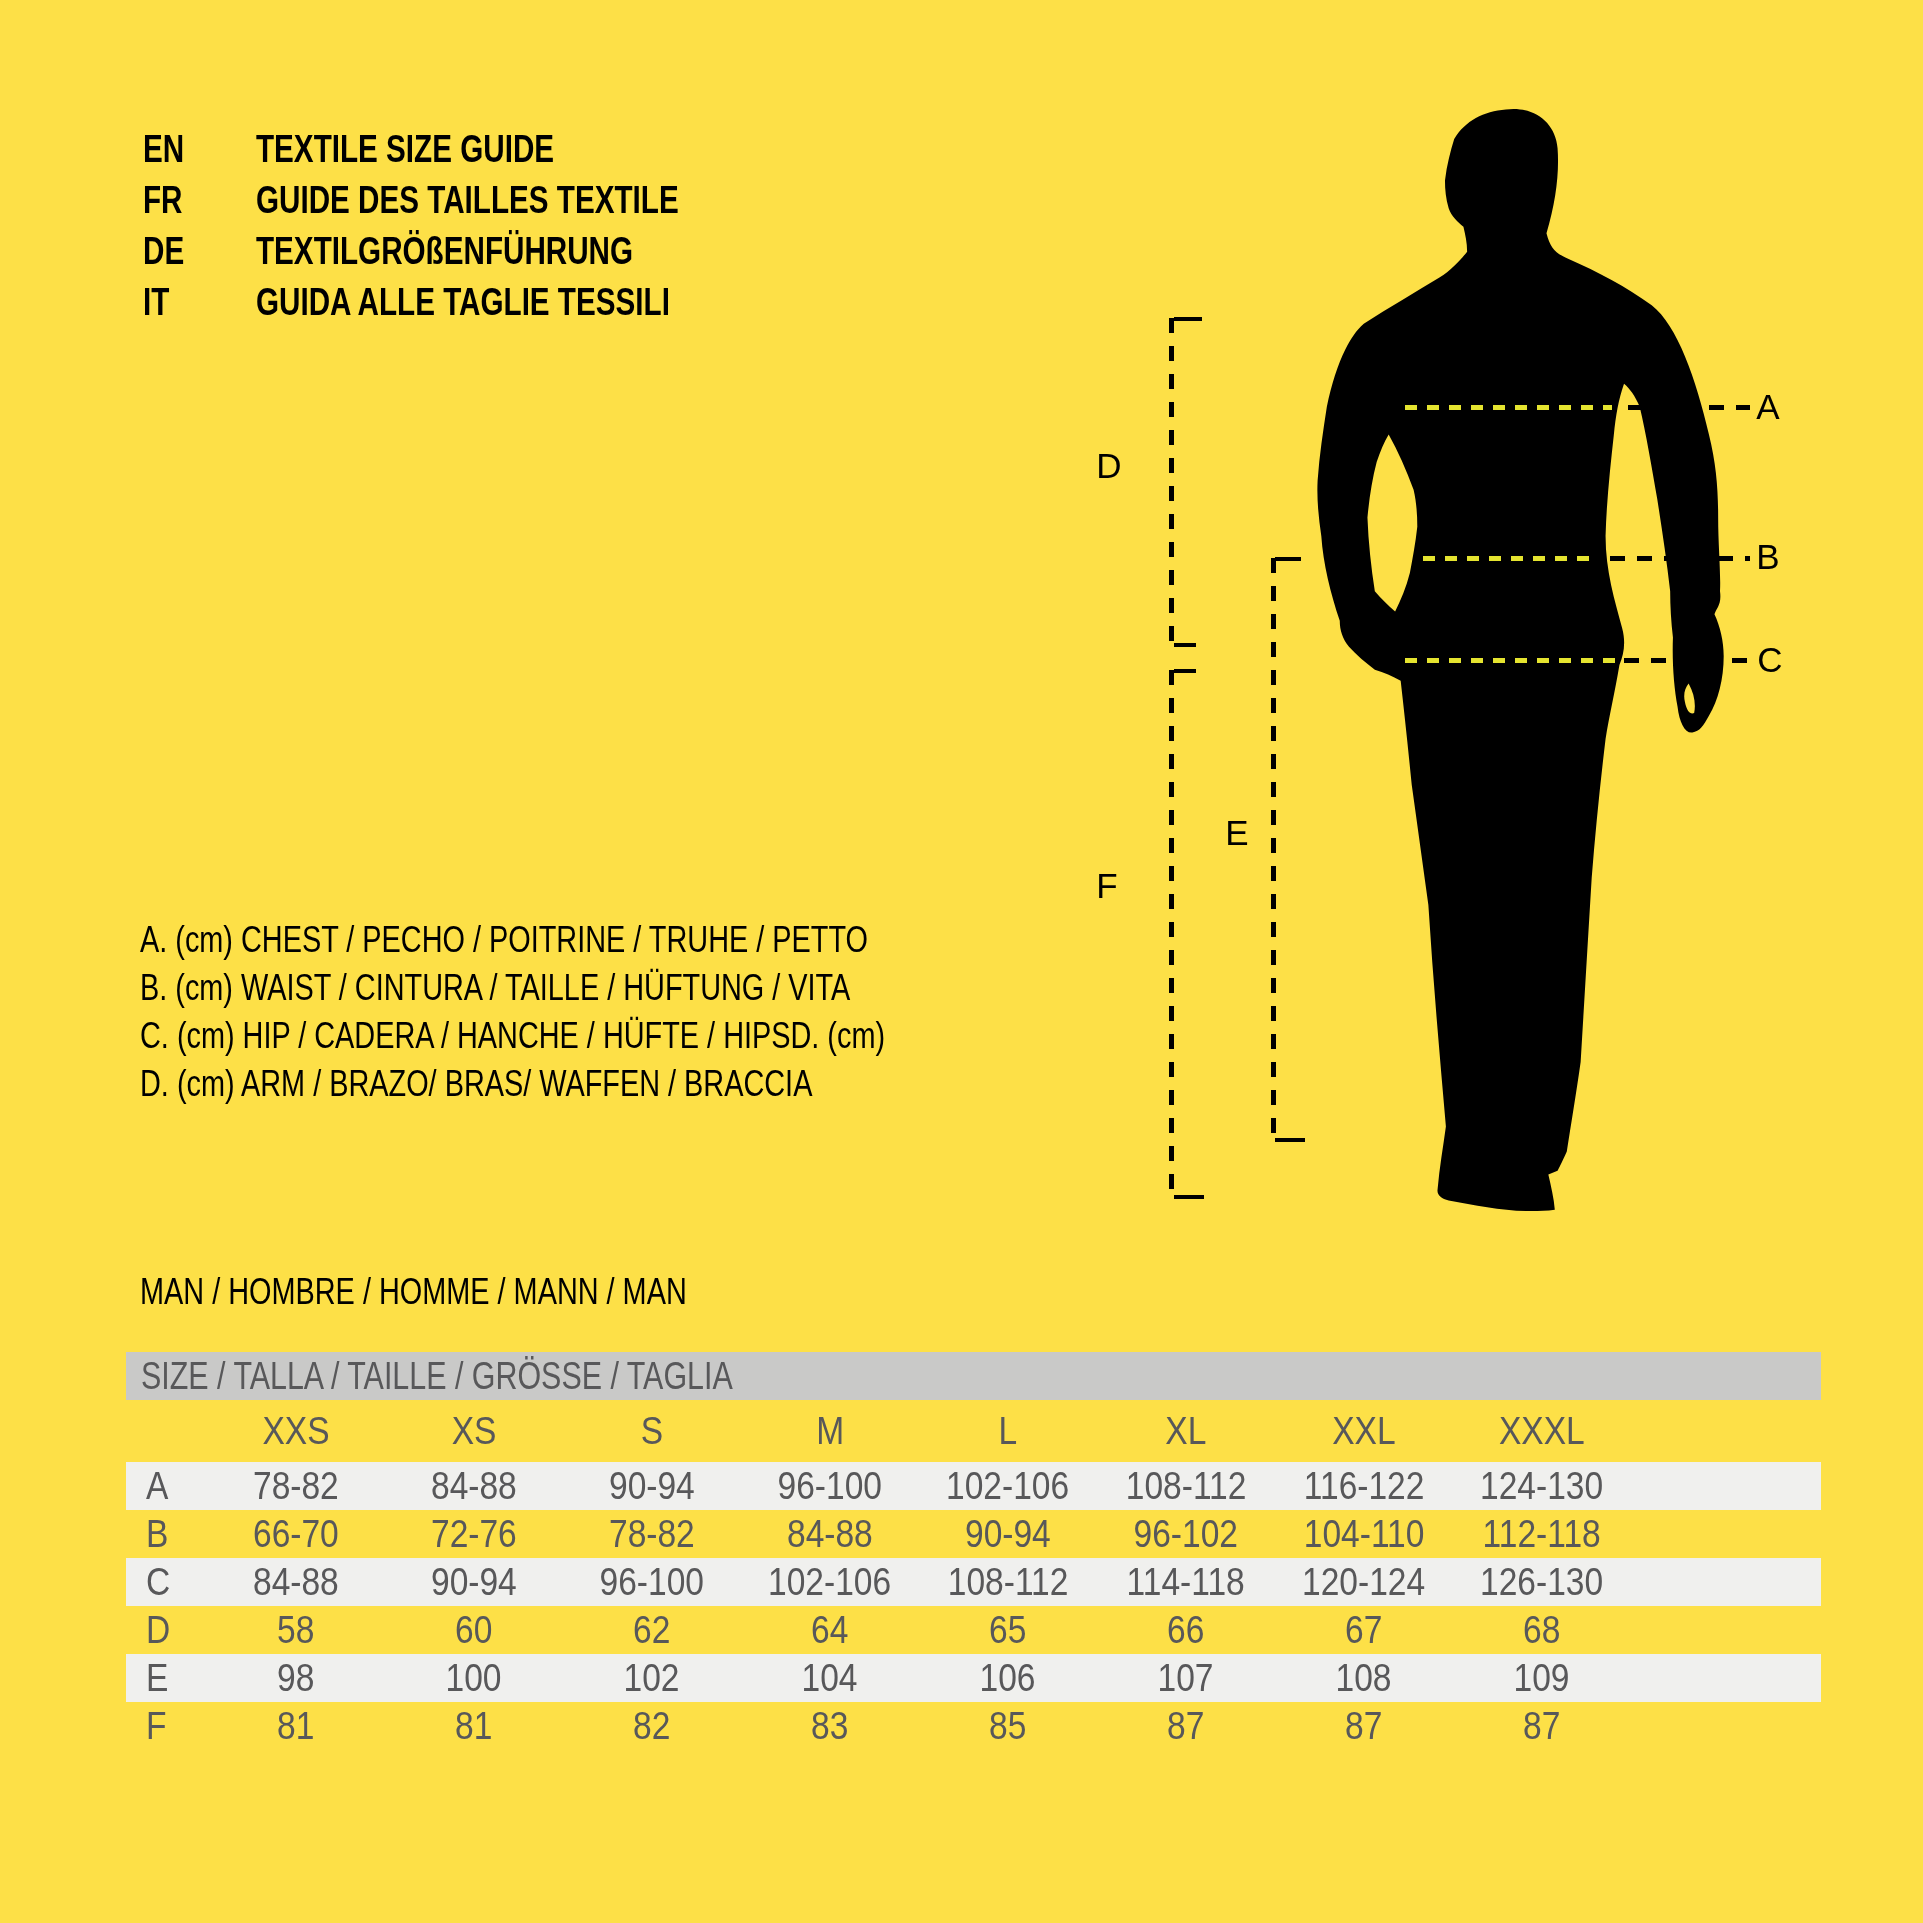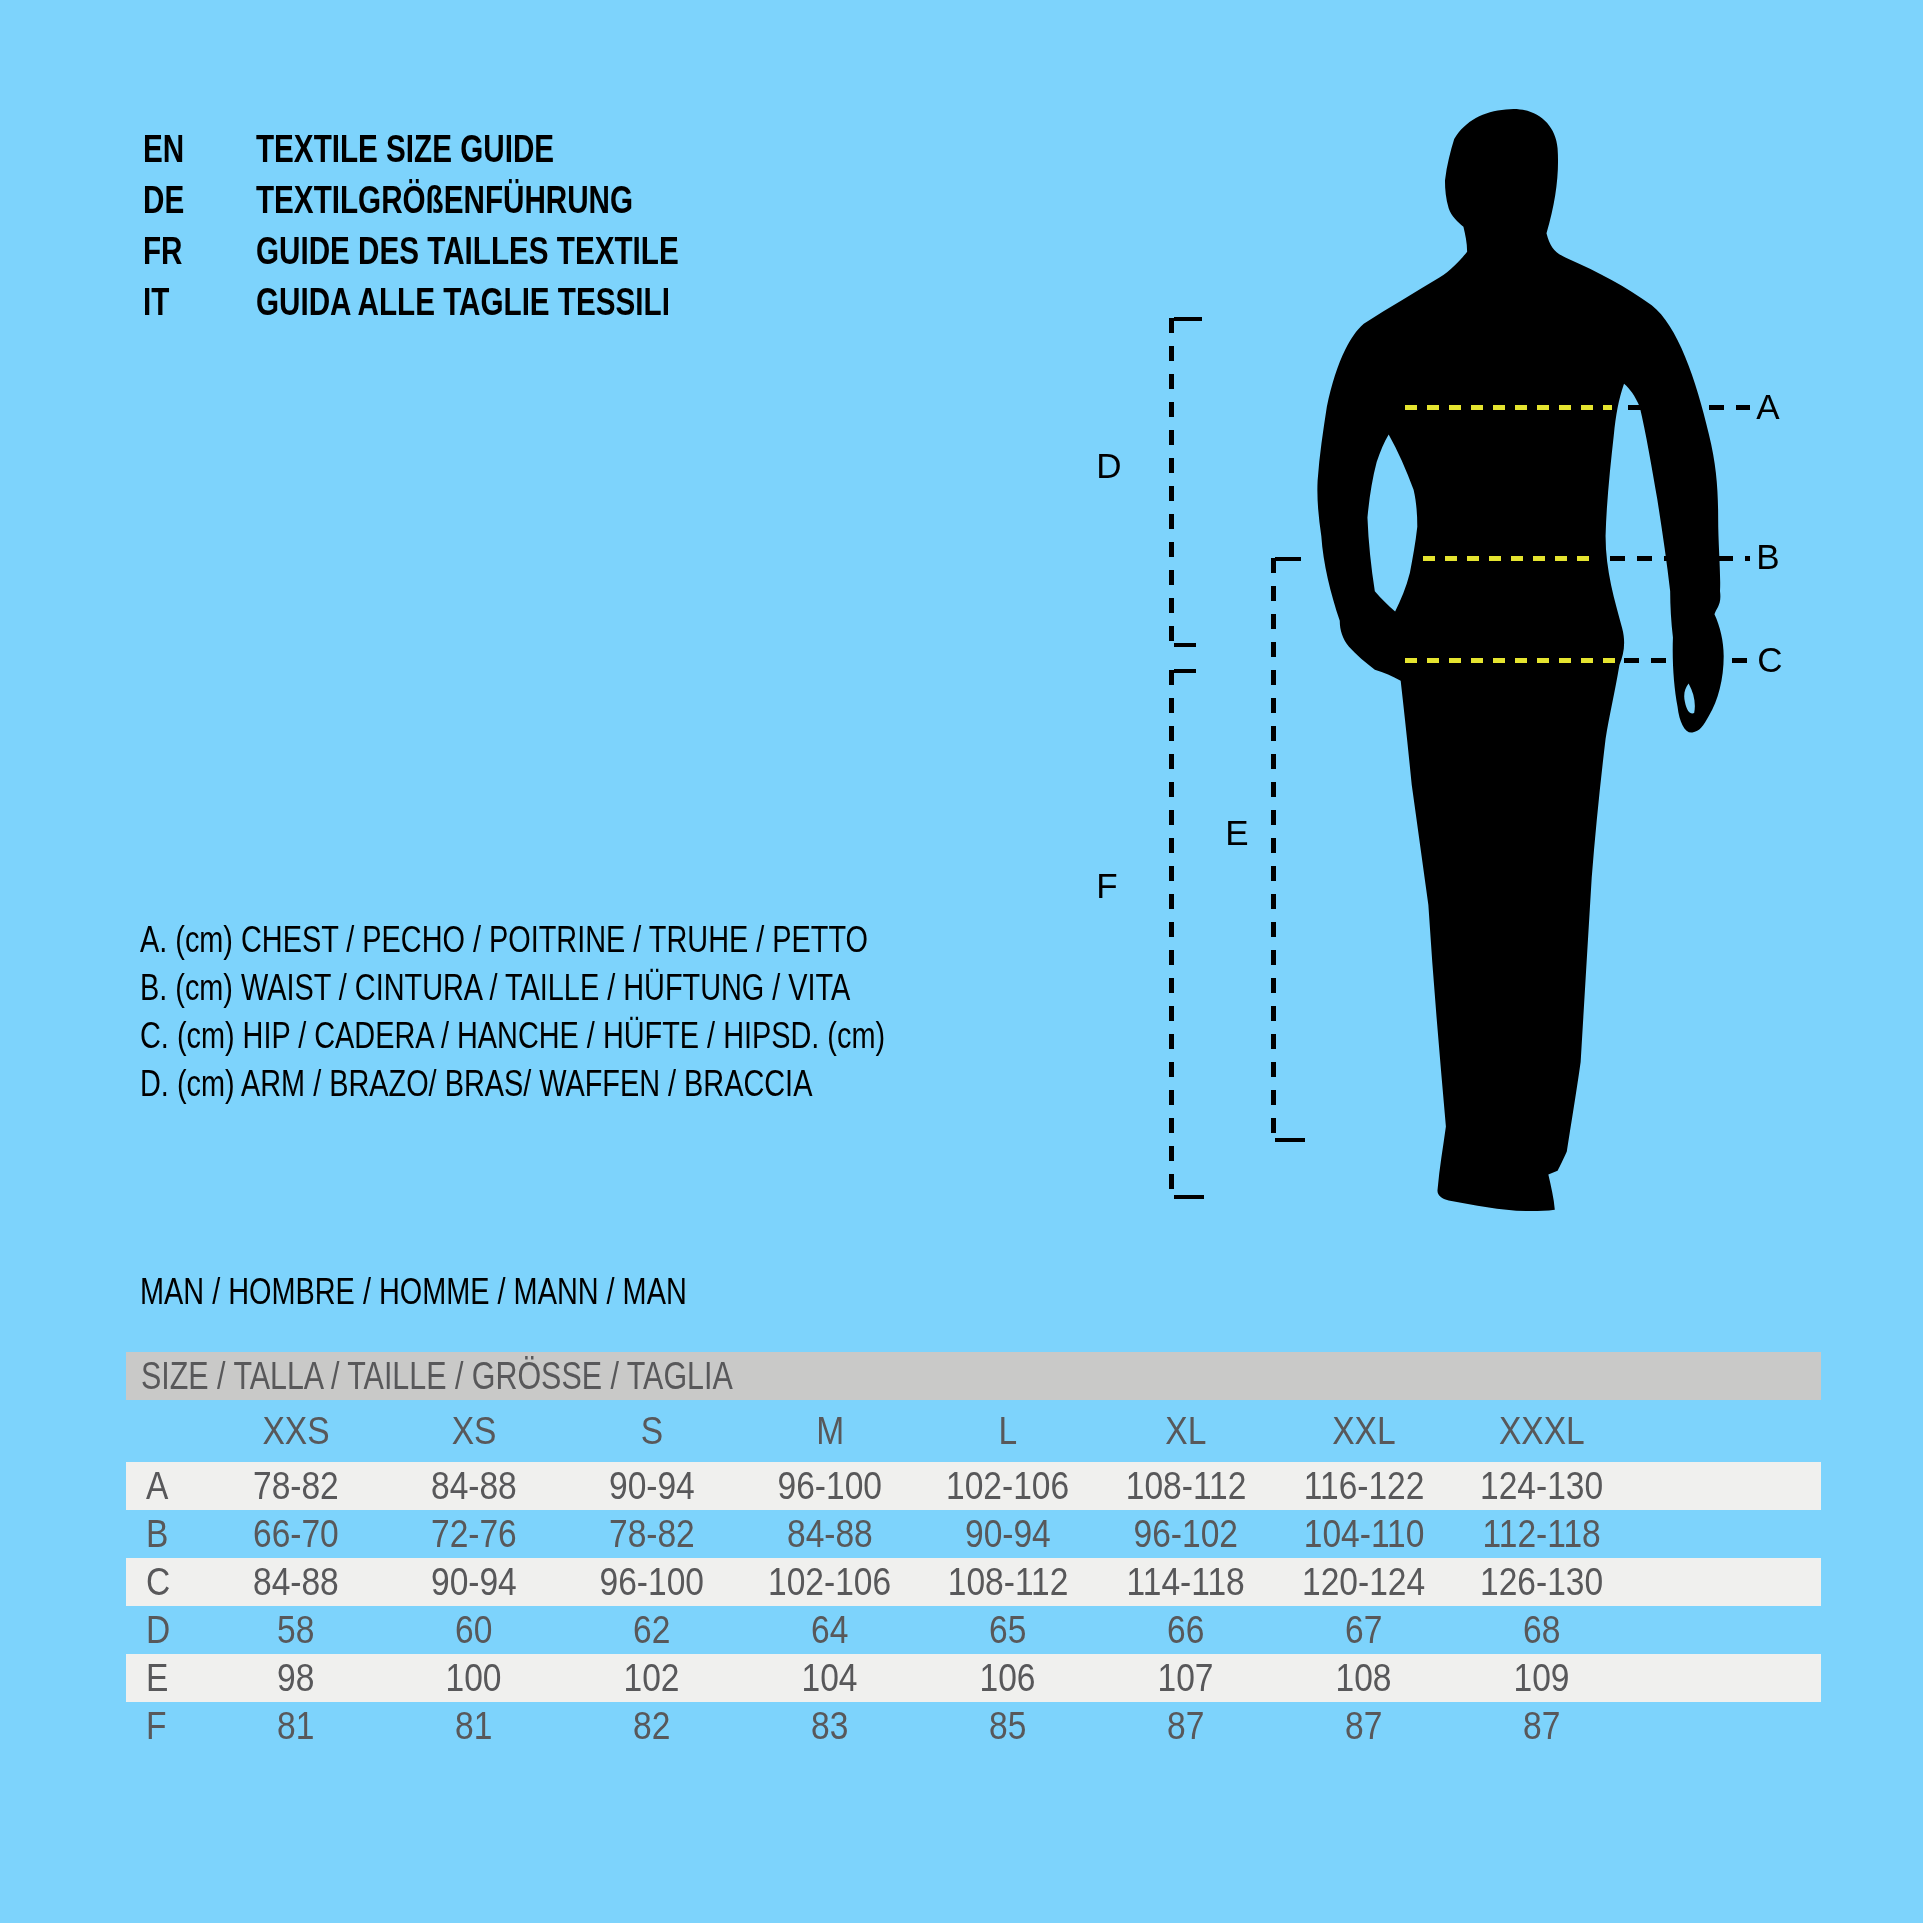--- a/index.html
+++ b/index.html
@@ -1,17 +1,17 @@
 <!DOCTYPE html>
 <html style="font-size:14.8px"><head>
 <meta charset="utf-8">
 <style>
   html,body { margin:0; padding:0; background:#ffffff; }
   #canvas {
-    position:relative; width:1923px; height:1923px; background:#7dd3fc; overflow:hidden;
+    position:relative; width:1923px; height:1923px; background:#fde047; overflow:hidden;
     font-family:"Liberation Sans", sans-serif; color:#000;
   }
   
   .cx { display:inline-block; transform:scaleX(0.78); transform-origin:left center; white-space:nowrap; }
   .cxc { display:inline-block; transform:scaleX(0.86); transform-origin:center center; white-space:nowrap; }
 
   
   #lang-block { position:absolute; left:143px; top:124px; }
   .lang-row { height:51px; line-height:51px; font-size:38px; font-weight:bold; }
   .lang-code { display:inline-block; width:113px; vertical-align:top; }
@@ -44,24 +44,24 @@
 </head>
 <body>
 
 <div id="canvas">
 
   <div id="lang-block">
     <div class="lang-row">
       <span class="lang-code"><span class="cx">EN</span></span><span class="lang-title"><span class="cx">TEXTILE SIZE GUIDE</span></span>
     </div>
     <div class="lang-row">
+      <span class="lang-code"><span class="cx">FR</span></span><span class="lang-title"><span class="cx">GUIDE DES TAILLES TEXTILE</span></span>
+    </div>
+    <div class="lang-row">
       <span class="lang-code"><span class="cx">DE</span></span><span class="lang-title"><span class="cx">TEXTILGRÖßENFÜHRUNG</span></span>
-    </div>
-    <div class="lang-row">
-      <span class="lang-code"><span class="cx">FR</span></span><span class="lang-title"><span class="cx">GUIDE DES TAILLES TEXTILE</span></span>
     </div>
     <div class="lang-row">
       <span class="lang-code"><span class="cx">IT</span></span><span class="lang-title"><span class="cx">GUIDA ALLE TAGLIE TESSILI</span></span>
     </div>
   </div>
 
   <div class="dh" style="left:1628px; top:405px; width:122px;"></div>
   <div class="dh" style="left:1610px; top:556px; width:140px;"></div>
   <div class="dh" style="left:1624px; top:658px; width:129px;"></div>
 

